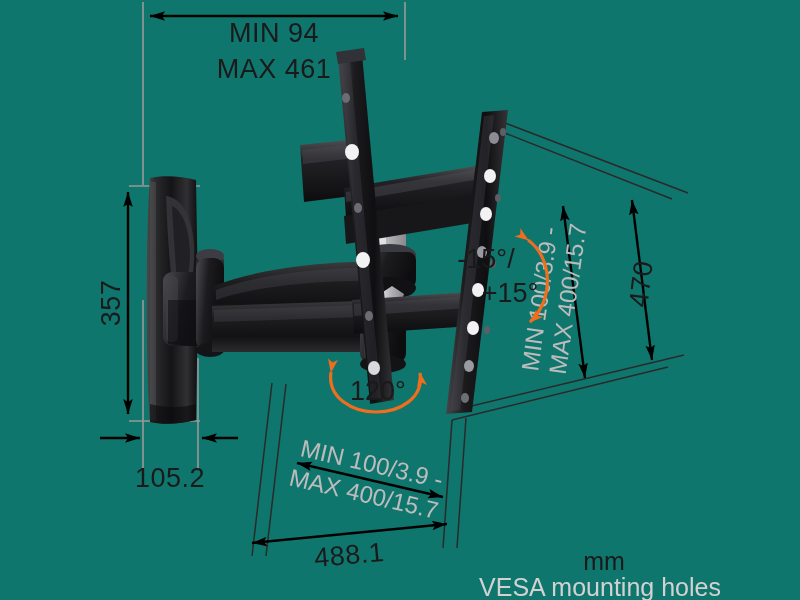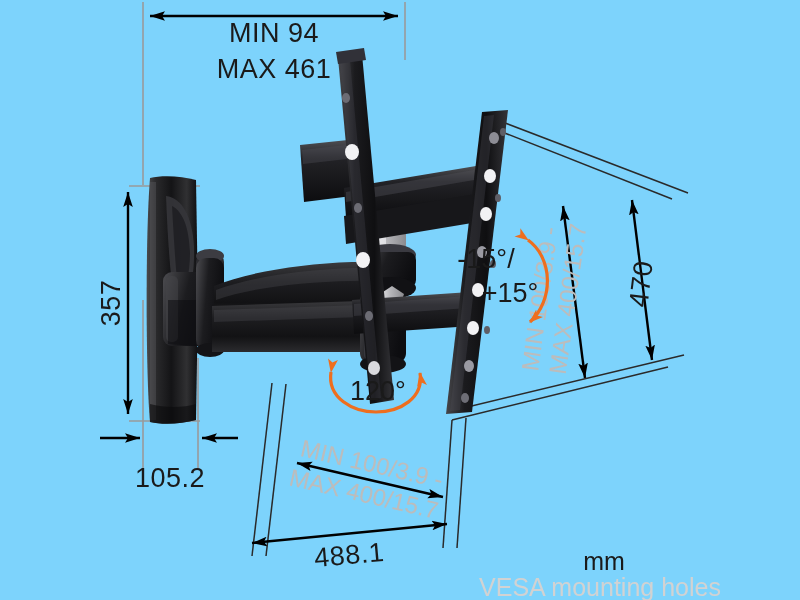--- a/index.html
+++ b/index.html
@@ -8,21 +8,21 @@
     padding: 0;
     background: #ffffff;
   }
   body {
     font-family: "Liberation Sans", sans-serif;
   }
   #stage {
     position: relative;
     width: 800px;
     height: 600px;
-    background: #7dd3fc;
+    background: #0f766e;
     overflow: hidden;
   }
   #stage svg {
     position: absolute;
     top: 0;
     left: 0;
     width: 800px;
     height: 600px;
   }
   .dim-text {

